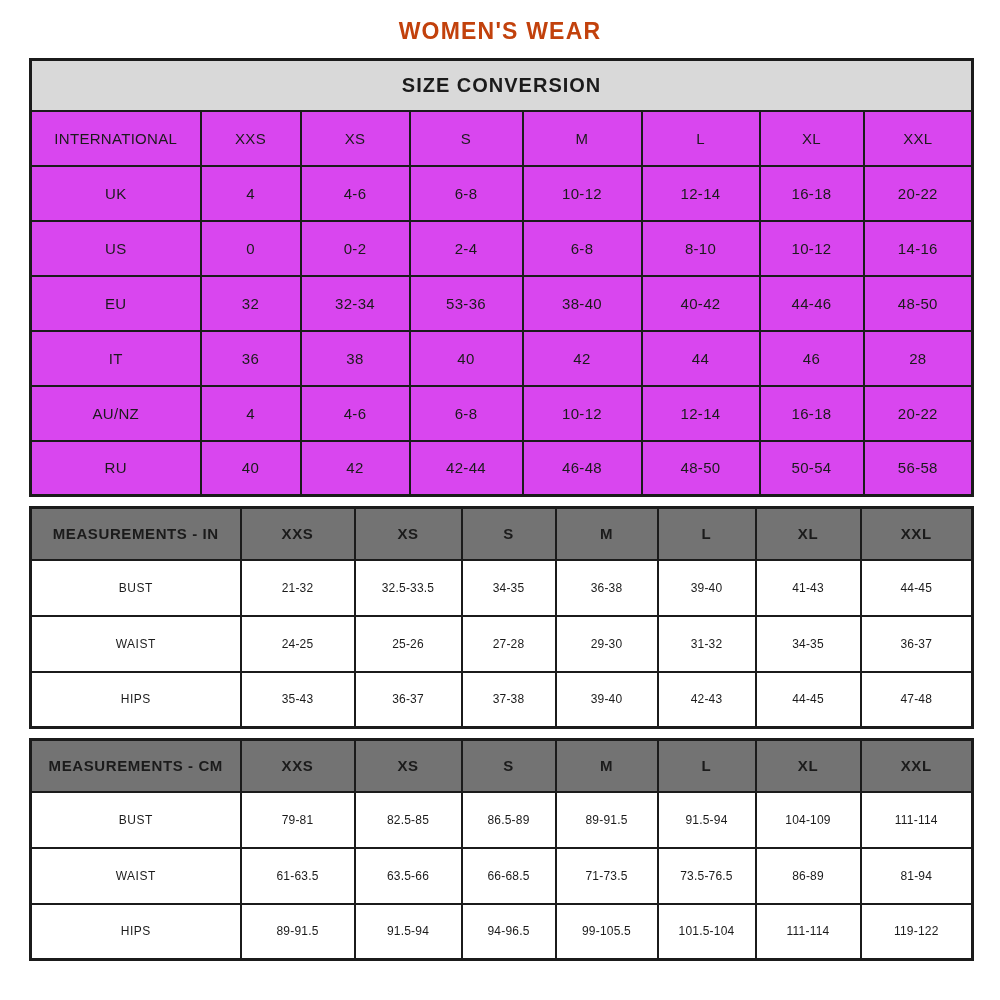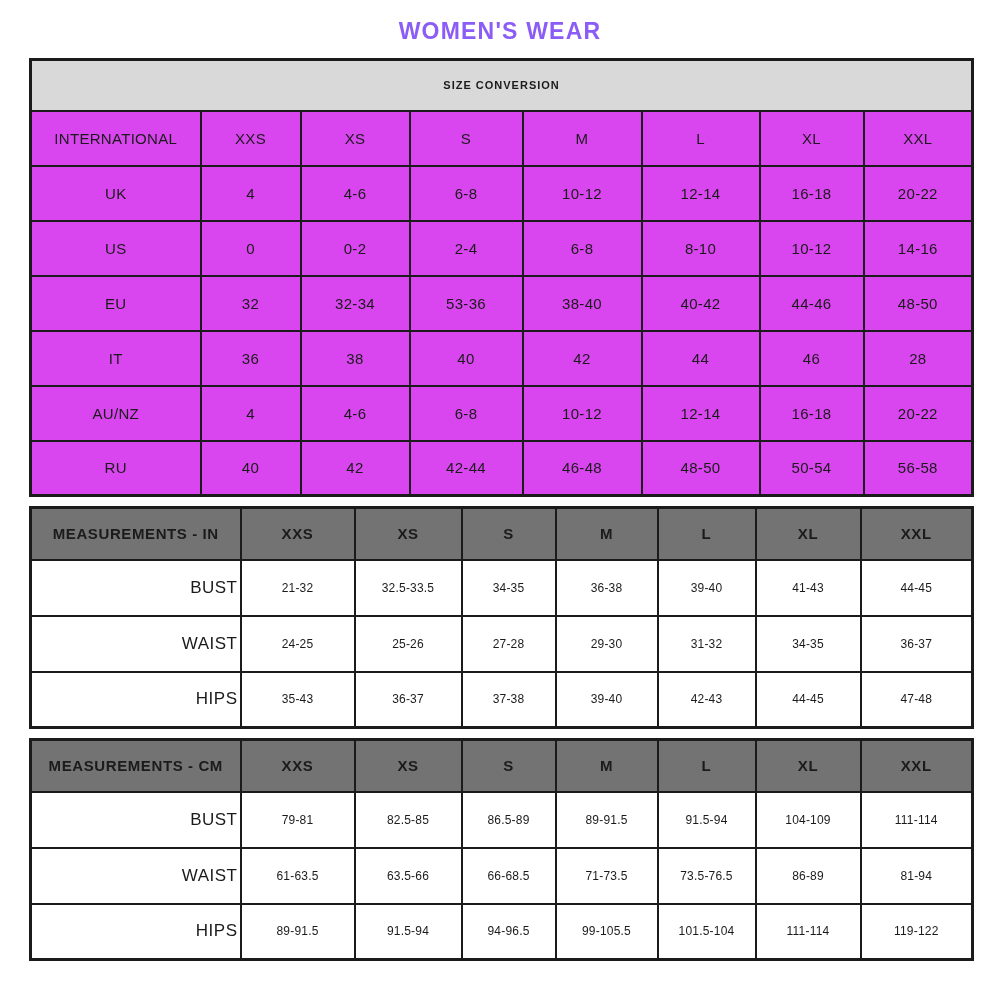--- a/index.html
+++ b/index.html
@@ -15,40 +15,40 @@
   .page {
     width: 1000px;
     padding: 12px 29px 0 29px;
   }
   .page-title {
     text-align: center;
     font-size: 23px;
     font-weight: 700;
     letter-spacing: 1.2px;
     margin: 6px 0 13px 0;
-    color: #8b5cf6;
+    color: #c2410c;
   }
   table {
     border-collapse: collapse;
     table-layout: fixed;
     width: 942px;
     margin: 0 0 9px 0;
     border: 3px solid #1b1b1b;
   }
   th, td {
     border: 2px solid #1b1b1b;
     text-align: center;
     vertical-align: middle;
     padding: 0 2px;
     overflow: hidden;
   }
   
   .size-table .table-title {
     background: #d9d9d9;
-    font-size: 11px;
+    font-size: 20px;
     font-weight: 700;
     letter-spacing: 1px;
     height: 51px;
   }
   .size-table td {
     font-size: 15px;
     height: 55px;
     background: #d946ef;
     letter-spacing: 0.3px;
   }
@@ -60,23 +60,22 @@
     letter-spacing: 0.6px;
     height: 52px;
   }
   .m-table td {
     font-size: 12px;
     height: 56px;
     background: #ffffff;
     letter-spacing: 0.2px;
   }
   .m-table td.row-label {
-    font-size: 17px;
+    font-size: 12px;
     letter-spacing: 0.5px;
-    text-align: right;
   }
 </style>
 </head>
 <body>
 
 <div class="page">
 
   <h1 class="page-title">WOMEN'S WEAR</h1>
 
   <table class="size-table">

